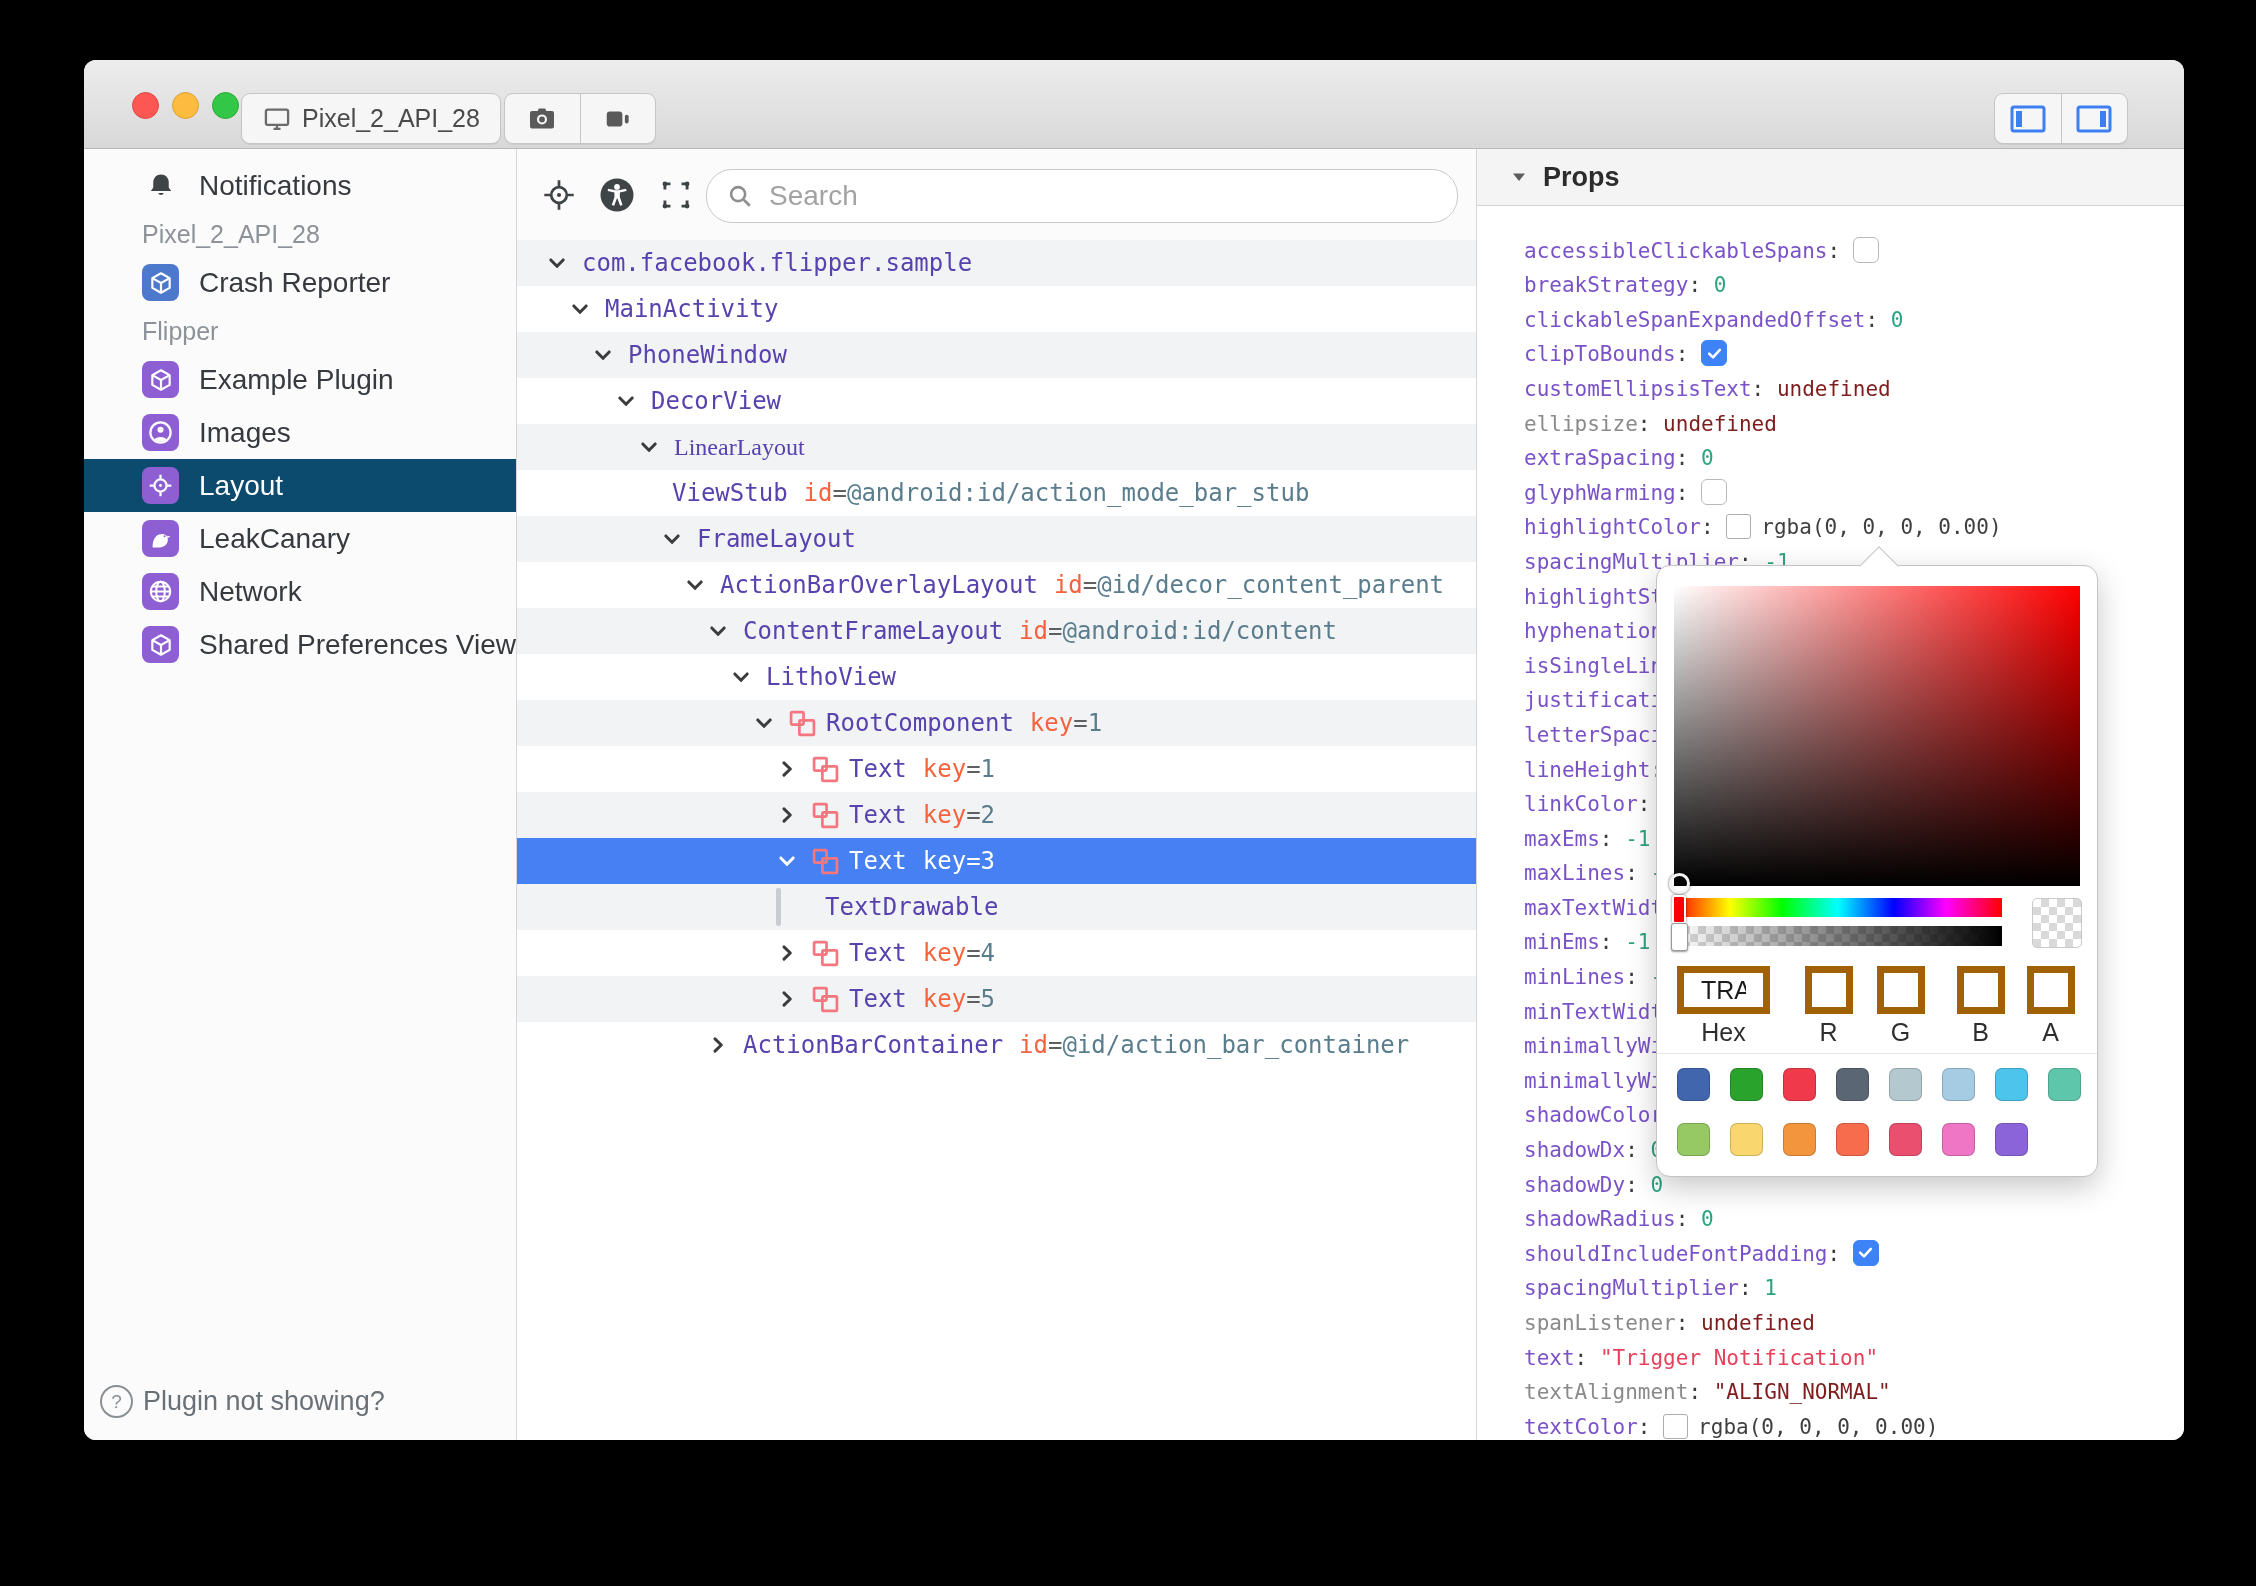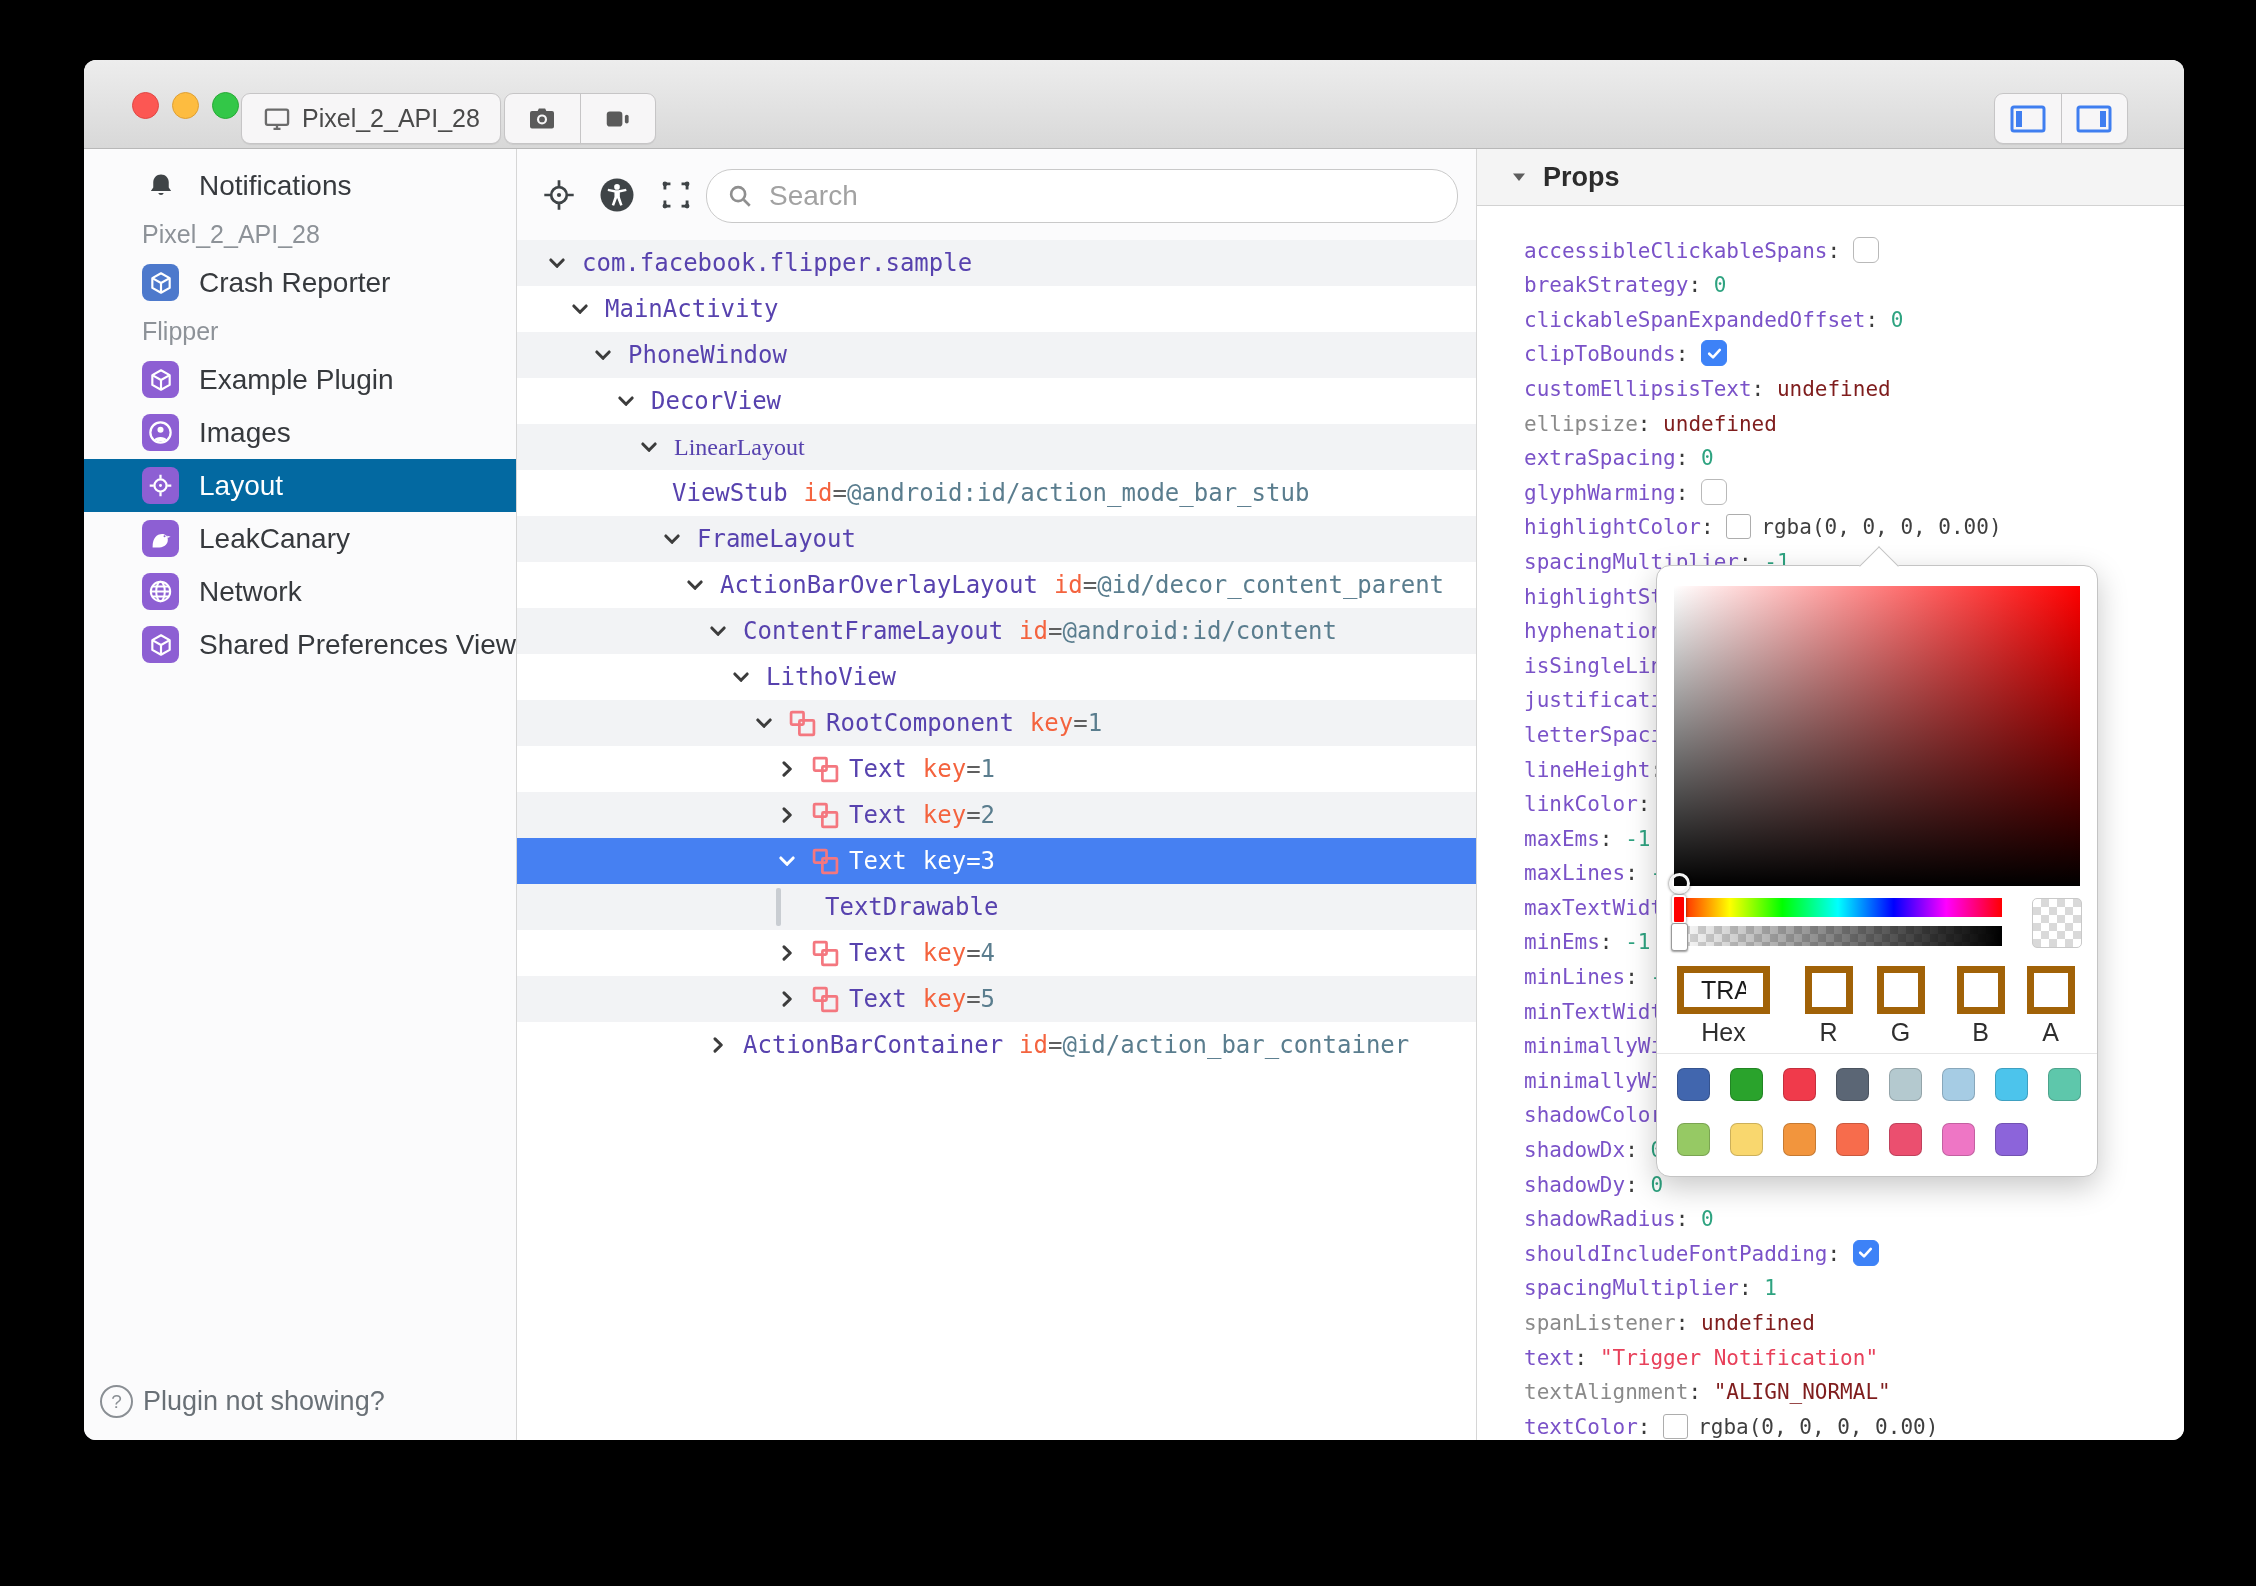--- a/index.html
+++ b/index.html
@@ -24,21 +24,21 @@
   
   .sidebar{position:absolute;left:0;top:89px;bottom:0;width:432px;background:#fbfbfc;
     border-right:1px solid #d6d6d6;overflow:hidden;}
   .middle{position:absolute;left:433px;top:89px;bottom:0;width:959px;background:#fff;}
   .props{position:absolute;left:1392px;top:89px;bottom:0;right:0;background:#fff;
     border-left:1px solid #d6d6d6;}
   
   .sb-item{display:flex;align-items:center;height:53px;padding-left:58px;gap:20px;
     font-size:28px;color:#36393d;white-space:nowrap;}
   .sb-item.first{margin-top:10px;}
-  .sb-item.sel{background:#0369a1;color:#fff;}
+  .sb-item.sel{background:#0c4a6e;color:#fff;}
   .sb-header{height:44px;line-height:44px;padding-left:58px;font-size:25px;color:#8d9298;}
   .sb-icon{width:37px;height:37px;border-radius:8px;display:flex;align-items:center;
     justify-content:center;flex:0 0 37px;}
   .sb-icon.plain{background:transparent;}
   .sb-footer{position:absolute;left:16px;bottom:22px;display:flex;align-items:center;gap:10px;
     color:#697076;font-size:27px;}
   .help-circle{width:29px;height:29px;border:2px solid #8a8f94;border-radius:50%;display:flex;
     align-items:center;justify-content:center;font-size:19px;color:#8a8f94;}
   
   .mtoolbar{position:absolute;left:0;top:0;width:100%;height:91px;background:#fbfbfc;}

